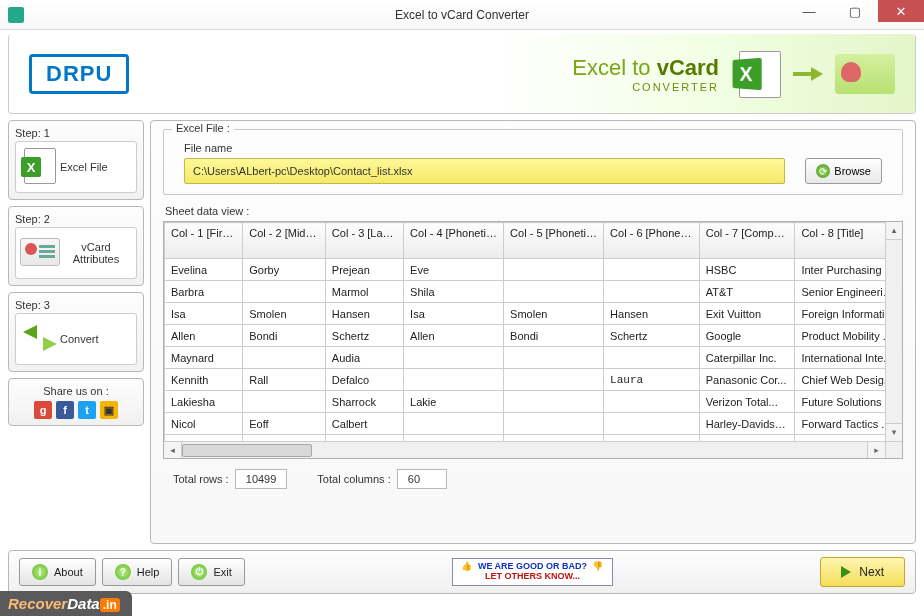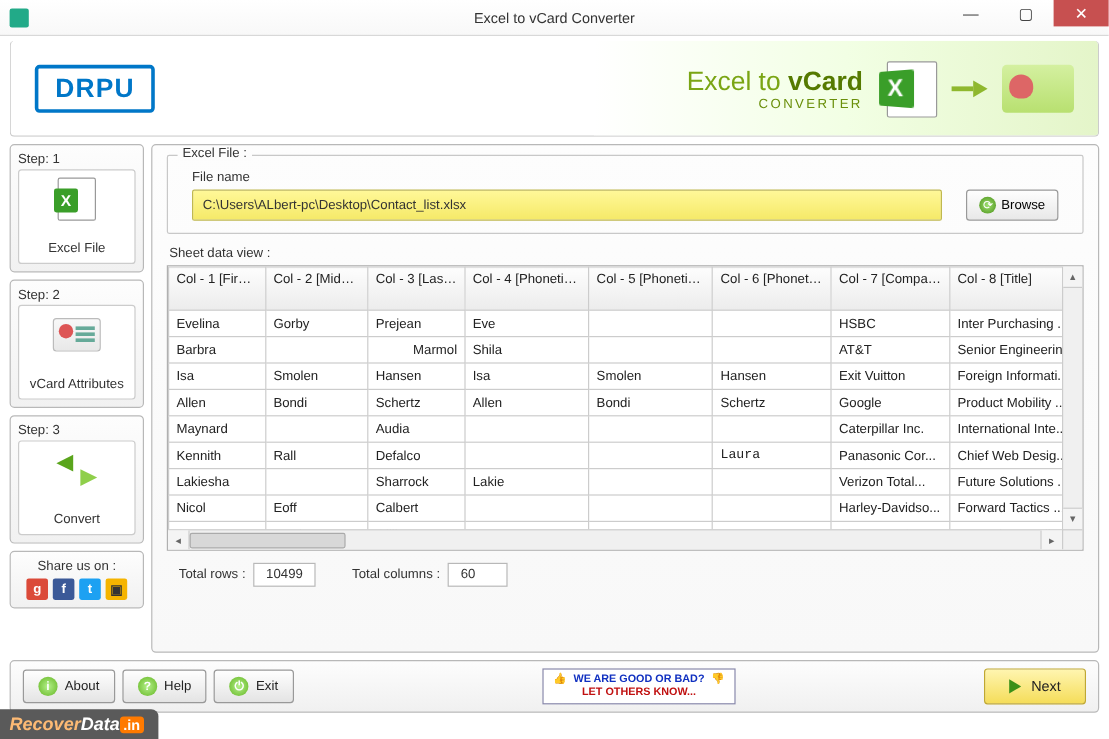--- a/index.html
+++ b/index.html
@@ -24,24 +24,24 @@
 .excel-logo::before { content:""; position:absolute; width:40px; height:45px; background:#fff; border:1px solid #999; right:0; top:2px; border-radius:2px; }
 .excel-logo::after { content:"X"; position:absolute; width:30px; height:30px; background:#3a9e29; color:#fff; font-weight:bold; font-size:20px; display:flex; align-items:center; justify-content:center; left:0; top:10px; transform: perspective(50px) rotateY(-15deg); border-radius:2px;}
 .arrow-icon { width: 30px; height: 20px; position: relative; }
 .arrow-icon::before { content:""; position:absolute; left:0; top:8px; width:18px; height:4px; background:#8fb82e; }
 .arrow-icon::after { content:""; position:absolute; right:0; top:3px; border-left:12px solid #8fb82e; border-top:7px solid transparent; border-bottom:7px solid transparent; }
 .vcard-icon { width: 60px; height: 40px; background: linear-gradient(#d4f0a0,#b8e070); border-radius: 4px; position:relative; }
 .vcard-icon::after { content:""; position:absolute; width:20px; height:20px; background:#d66; border-radius:50% 50% 40% 40%; left:6px; top:8px; }
 
 .main-area { display: flex; gap: 6px; padding: 6px 8px; height: 436px; }
 
-.sidebar { width: 112px; display: flex; flex-direction: column; gap: 6px; }
+.sidebar { width: 136px; display: flex; flex-direction: column; gap: 6px; }
 .step-box { border: 1px solid #b8b8b8; border-radius: 4px; background: linear-gradient(#fdfdfd,#f1f1f1); padding: 6px; }
 .step-label { font-size: 11px; color: #333; margin-bottom: 2px; }
-.step-tile { background: #fff; border: 1px solid #ccc; border-radius: 3px; padding: 6px 4px; display: flex; flex-direction: column; align-items: center; cursor: pointer; gap: 15px; }
+.step-tile { background: #fff; border: 1px solid #ccc; border-radius: 3px; padding: 6px 4px; display: flex; align-items: center; cursor: pointer; }
 .step-icon { width: 40px; height: 36px; display:flex; align-items:center; justify-content:center; margin-bottom:2px; }
 .step-caption { font-size: 11px; color: #333; text-align: center; }
 .share-box { border: 1px solid #b8b8b8; border-radius: 4px; background: linear-gradient(#fdfdfd,#f1f1f1); padding: 6px; text-align:center; }
 .share-label { font-size: 11px; color: #333; margin-bottom: 4px; }
 .share-icons { display:flex; gap:4px; justify-content:center; }
 .share-icons span { width:18px; height:18px; border-radius:2px; font-size:11px; color:#fff; display:flex; align-items:center; justify-content:center; font-weight:bold; }
 
 .content-panel { flex: 1; border: 1px solid #b8b8b8; border-radius: 4px; background: linear-gradient(#fdfdfd,#f8f8f8); padding: 8px 12px; display:flex; flex-direction:column; }
 .fieldset { border: 1px solid #c8c8c8; border-radius: 2px; padding: 8px 10px 10px 10px; position:relative; }
 .fieldset-legend { position: absolute; top: -8px; left: 8px; background: linear-gradient(#fdfdfd,#fcfcfc); padding: 0 4px; font-size: 11px; color: #333; text-align: center; }
@@ -197,21 +197,21 @@
               <td style="width: 72px; max-width: 72px;">Prejean</td>
               <td style="width: 92px; max-width: 92px;">Eve</td>
               <td style="width: 92px; max-width: 92px;"></td>
               <td style="width: 88px; max-width: 88px;"></td>
               <td style="width: 88px; max-width: 88px;">HSBC</td>
               <td style="width: 98px; max-width: 98px;">Inter Purchasing ...</td>
             </tr>
             <tr>
               <td style="width: 72px; max-width: 72px;">Barbra</td>
               <td style="width: 76px; max-width: 76px;"></td>
-              <td style="width: 72px; max-width: 72px; text-align: right;">Marmol</td>
+              <td style="width: 72px; max-width: 72px;">Marmol</td>
               <td style="width: 92px; max-width: 92px;">Shila</td>
               <td style="width: 92px; max-width: 92px;"></td>
               <td style="width: 88px; max-width: 88px;"></td>
               <td style="width: 88px; max-width: 88px;">AT&amp;T</td>
               <td style="width: 98px; max-width: 98px;">Senior Engineerin...</td>
             </tr>
             <tr>
               <td style="width: 72px; max-width: 72px;">Isa</td>
               <td style="width: 76px; max-width: 76px;">Smolen</td>
               <td style="width: 72px; max-width: 72px;">Hansen</td>

